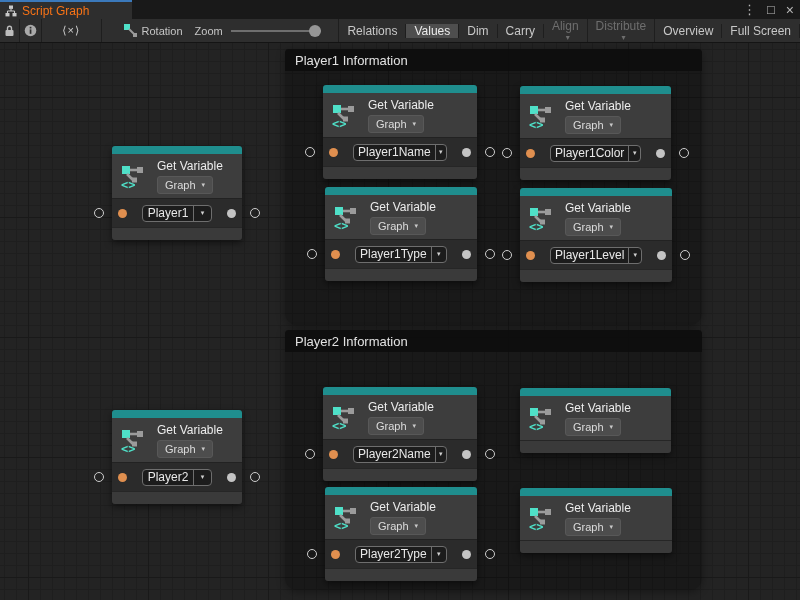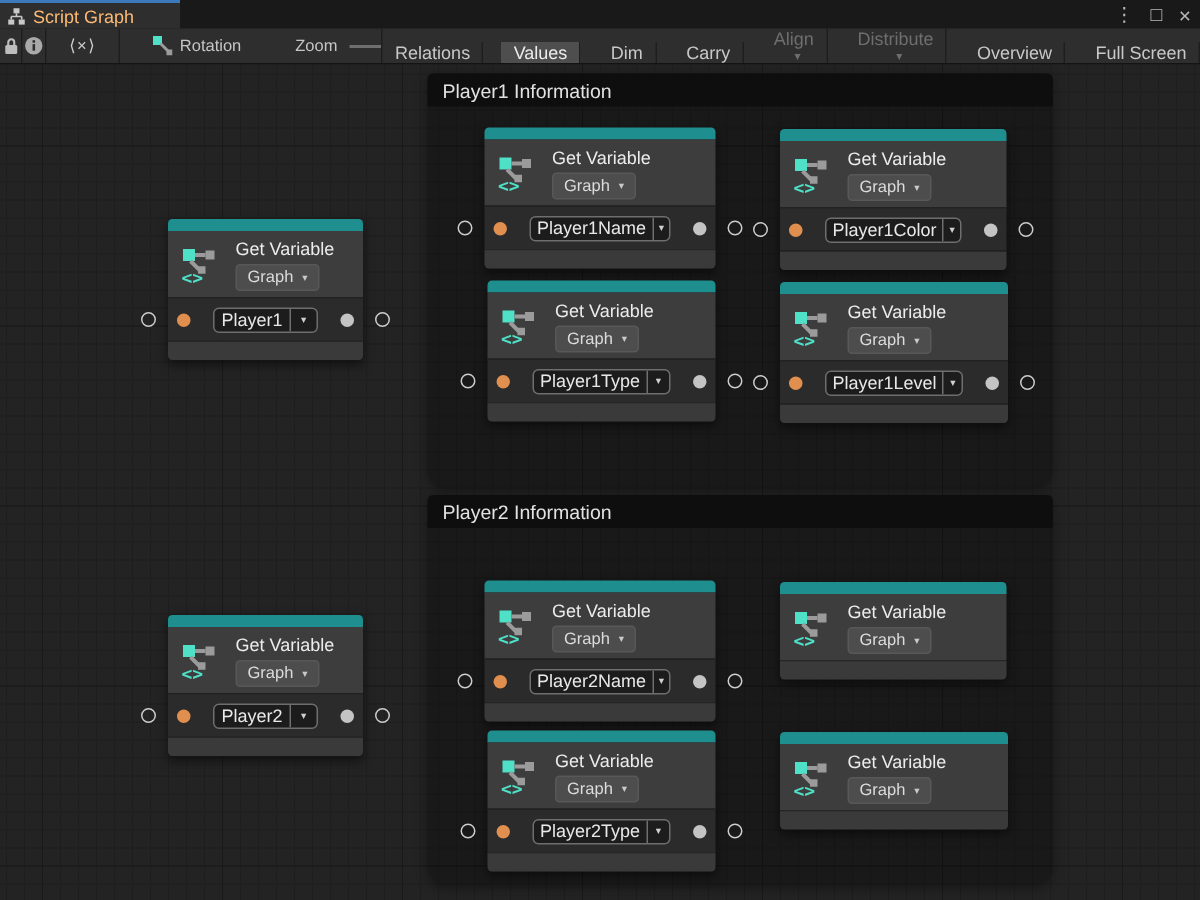--- a/index.html
+++ b/index.html
@@ -8,24 +8,24 @@
     position: relative;
     background: #191919;
     font-family: "Liberation Sans", sans-serif;
     overflow: hidden;
     -webkit-font-smoothing: antialiased;
   }
 
   
   .titlebar { position:absolute; top:0; left:0; width:800px; height:19px; background:#191919; }
   .tab {
-    position:absolute; left:0; top:0; width:120px; height:19px;
+    position:absolute; left:0; top:0; width:132px; height:19px;
     background:#2e2e2e; border-top:2px solid #3b79bb;
     display:flex; align-items:center; gap:5px; padding-left:5px;
-    color:#fdba74; font-size:12px; white-space:nowrap;
+    color:#f97316; font-size:12px; white-space:nowrap;
   }
   .win-controls { position:absolute; right:6px; top:0; height:19px; display:flex; align-items:center; gap:11px; color:#b8b8b8; font-size:13px; }
   .win-controls span { cursor:default; line-height:1; }
 
   
   .toolbar {
     position:absolute; top:19px; left:0; width:800px; height:24px;
     background:#2e2e2e; border-bottom:1px solid #141414;
     display:flex; align-items:stretch; color:#c8c8c8; font-size:12px;
   }
@@ -36,24 +36,24 @@
   .tbtn.icon-btn { padding:0; }
   .tbtn.active { background:#4e4e4e; color:#ececec; }
   .tbtn.disabled { color:#6e6e6e;flex-direction:column; }
   .tbtn .arrow { font-size:8px; margin-left:5px; color:inherit; }
   .tb-lock { width:22px; }
   .tb-info { width:24px; }
   .tb-anglex { width:64px; color:#cfcfcf; font-size:11px; letter-spacing:1px; }
   .tool-mid { width:262px; display:flex; align-items:center; border-right:1px solid #1e1e1e; overflow:hidden; }
   .rot-icon { margin-left:22px; margin-right:5px; flex:0 0 auto; }
   .lbl { font-size:11px; color:#c6c6c6; white-space:nowrap; }
-  .zoom-lbl { margin-left:36px; }
+  .zoom-lbl { margin-left:12px; }
   .zoom-track { position:relative; width:90px; height:2px; background:#6f6f6f; margin-left:8px; flex:0 0 auto; }
   .zoom-knob { position:absolute; right:0; top:-5px; width:12px; height:12px; border-radius:50%; background:#969696; }
-  .tb-right { flex:1; display:flex; align-items:flex-end;gap:12px; }
+  .tb-right { flex:1; display:flex; align-items:center; }
   .tb-right .tbtn { flex:1 1 auto; }
 
   
   .canvas {
     position:absolute; top:43px; left:0; width:800px; height:557px;
     background-color:#232323;
     background-image:
       linear-gradient(#191919 1px, transparent 1px),
       linear-gradient(90deg, #191919 1px, transparent 1px),
       linear-gradient(#1e1e1e 1px, transparent 1px),

